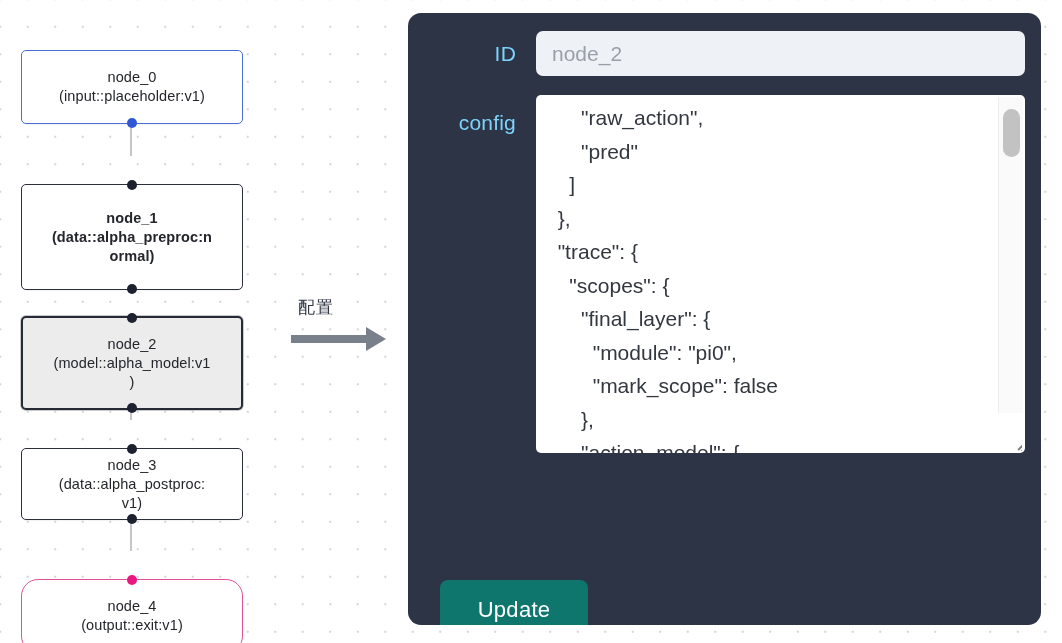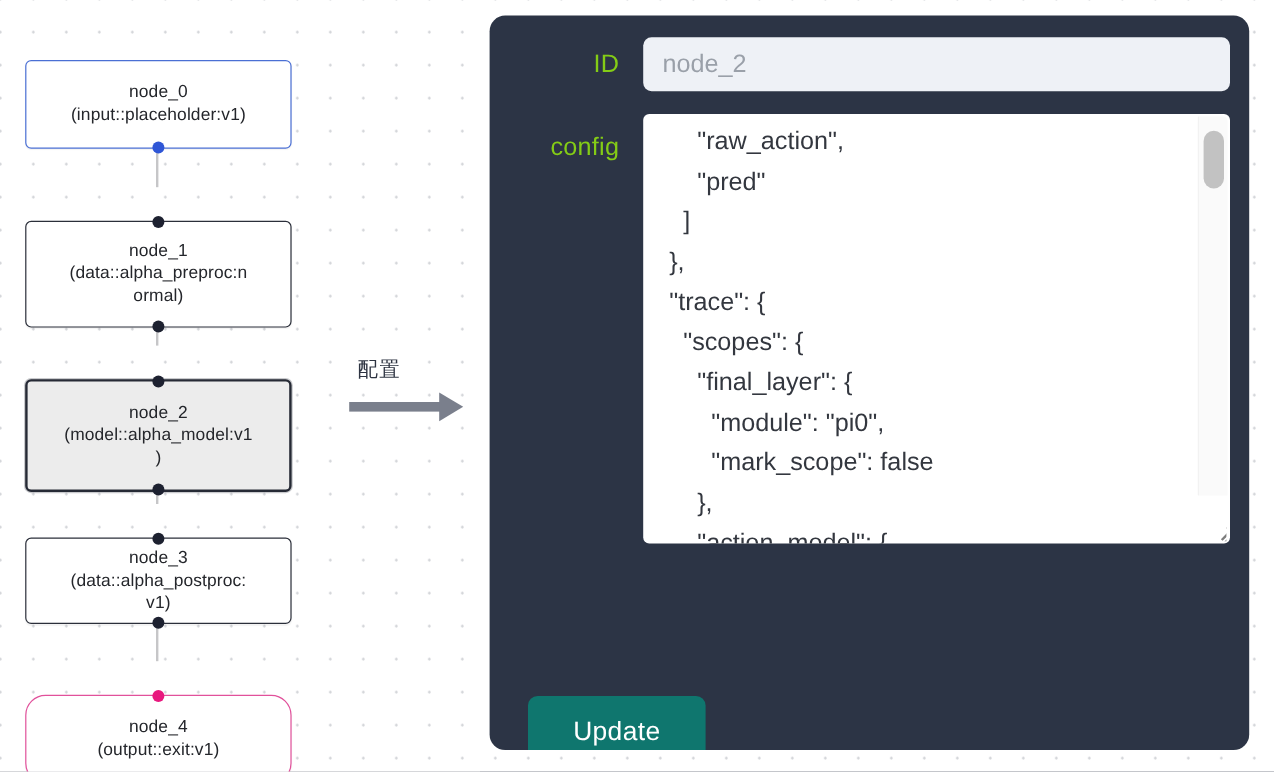--- a/index.html
+++ b/index.html
@@ -148,21 +148,21 @@
     display: flex;
     align-items: center;
     margin-bottom: 19px;
   }
   .field-label {
     width: 112px;
     flex: 0 0 112px;
     text-align: right;
     padding-right: 20px;
     box-sizing: border-box;
-    color: #84cc16;
+    color: #7dd3fc;
     font-size: 21px;
     letter-spacing: .2px;
   }
   .field-label.top-align { align-self: flex-start; padding-top: 16px; }
 
   .text-input {
     flex: 1 1 auto;
     height: 45px;
     background: #eef1f6;
     border: none;
@@ -269,21 +269,21 @@
   <div class="edge" style="top:250px;height:38px;"></div>
   <div class="edge" style="top:382px;height:38px;"></div>
   <div class="edge" style="top:514px;height:37px;"></div>
 
   <div class="node is-input" style="top:22px;height:74px;">
     <span class="node-label">node_0
 (input::placeholder:v1)</span>
     <span class="handle bottom blue"></span>
   </div>
 
-  <div class="node" style="top:156px;height:89px;">
+  <div class="node" style="top:156px;height:106px;font-weight:bold;">
     <span class="node-label">node_1
 (data::alpha_preproc:n
 ormal)</span>
     <span class="handle top"></span>
     <span class="handle bottom"></span>
   </div>
 
   <div class="node is-selected" style="top:288px;height:94px;">
     <span class="node-label">node_2
 (model::alpha_model:v1

